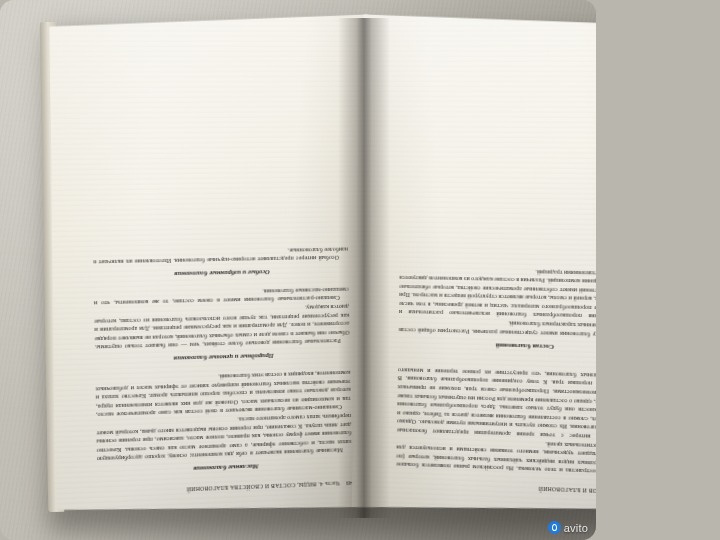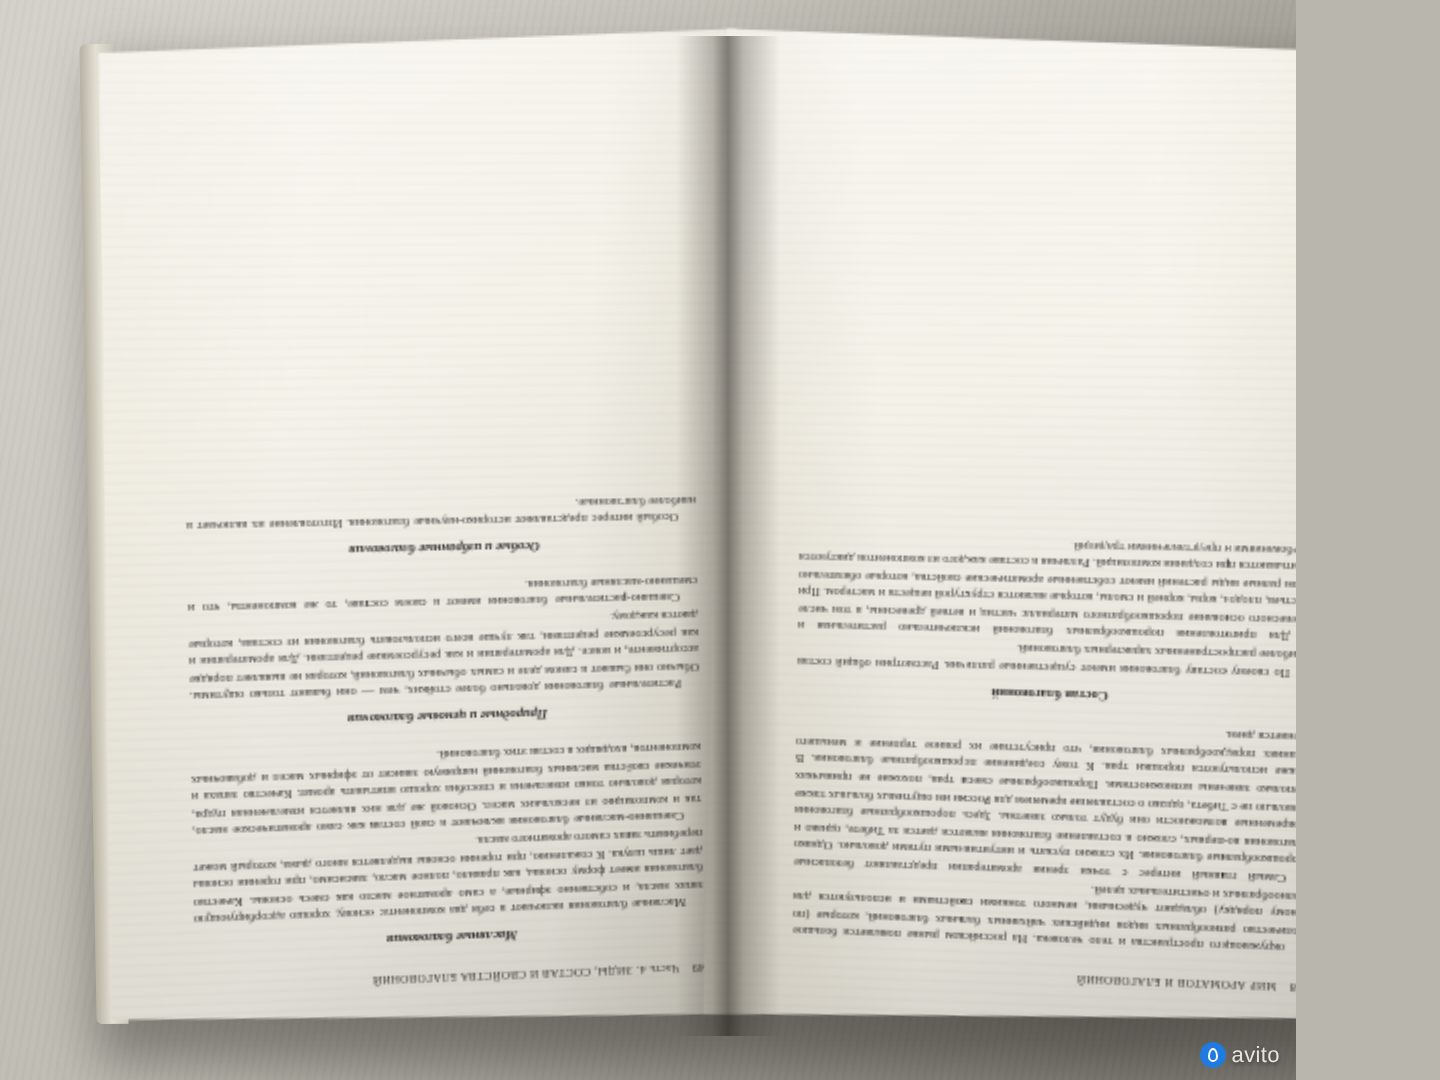--- a/index.html
+++ b/index.html
@@ -9,24 +9,25 @@
   body {
     width: 720px;
     height: 540px;
     overflow: hidden;
     background: #b9b6ae;
     font-family: "Liberation Serif", serif;
   }
 
   #scene {
     position: relative;
-    width: 648px;
+    width: 596px;
     height: 540px;
     overflow: hidden;
     background: linear-gradient(110deg, #c9c6bd 0%, #b5b2a9 35%, #a9a69d 70%, #9d9a92 100%);
+    border-radius: 14px;
   }
 
   
   .surface {
     position: absolute;
     inset: 0;
     background:
       radial-gradient(ellipse at 20% 10%, rgba(255,255,255,0.25), rgba(255,255,255,0) 55%),
       radial-gradient(ellipse at 85% 90%, rgba(0,0,0,0.22), rgba(0,0,0,0) 60%),
       linear-gradient(115deg, #cbc8bf 0%, #bcb9b0 40%, #a7a49b 75%, #96938b 100%);

